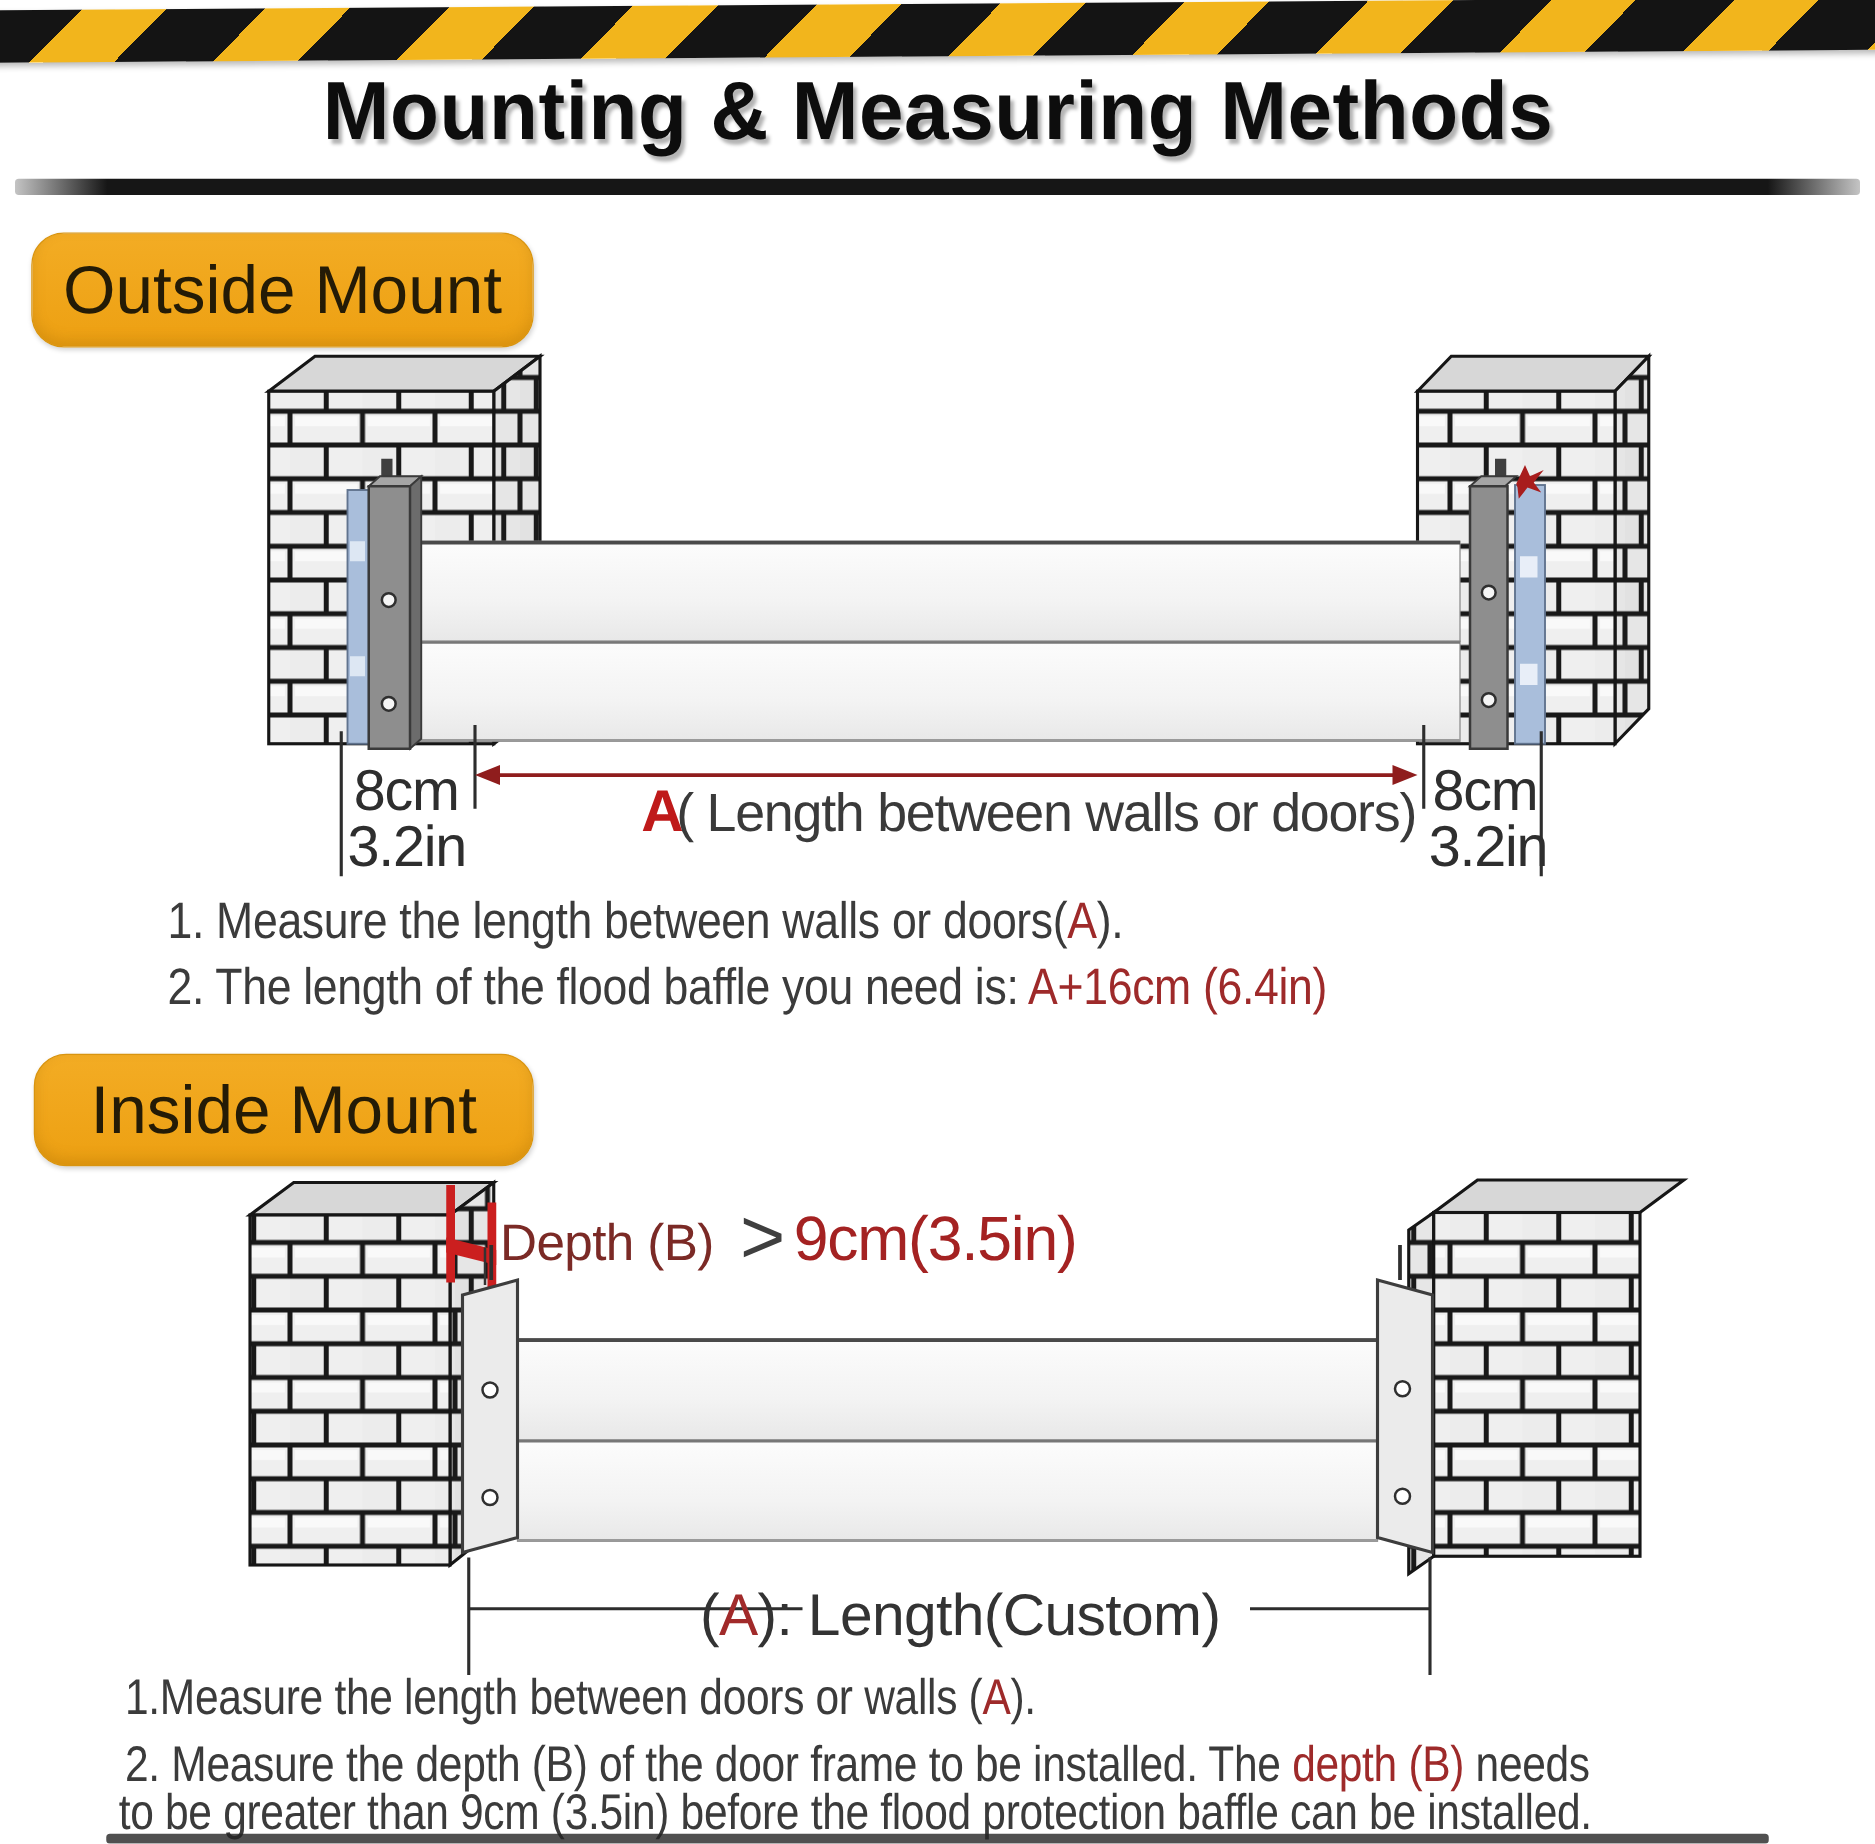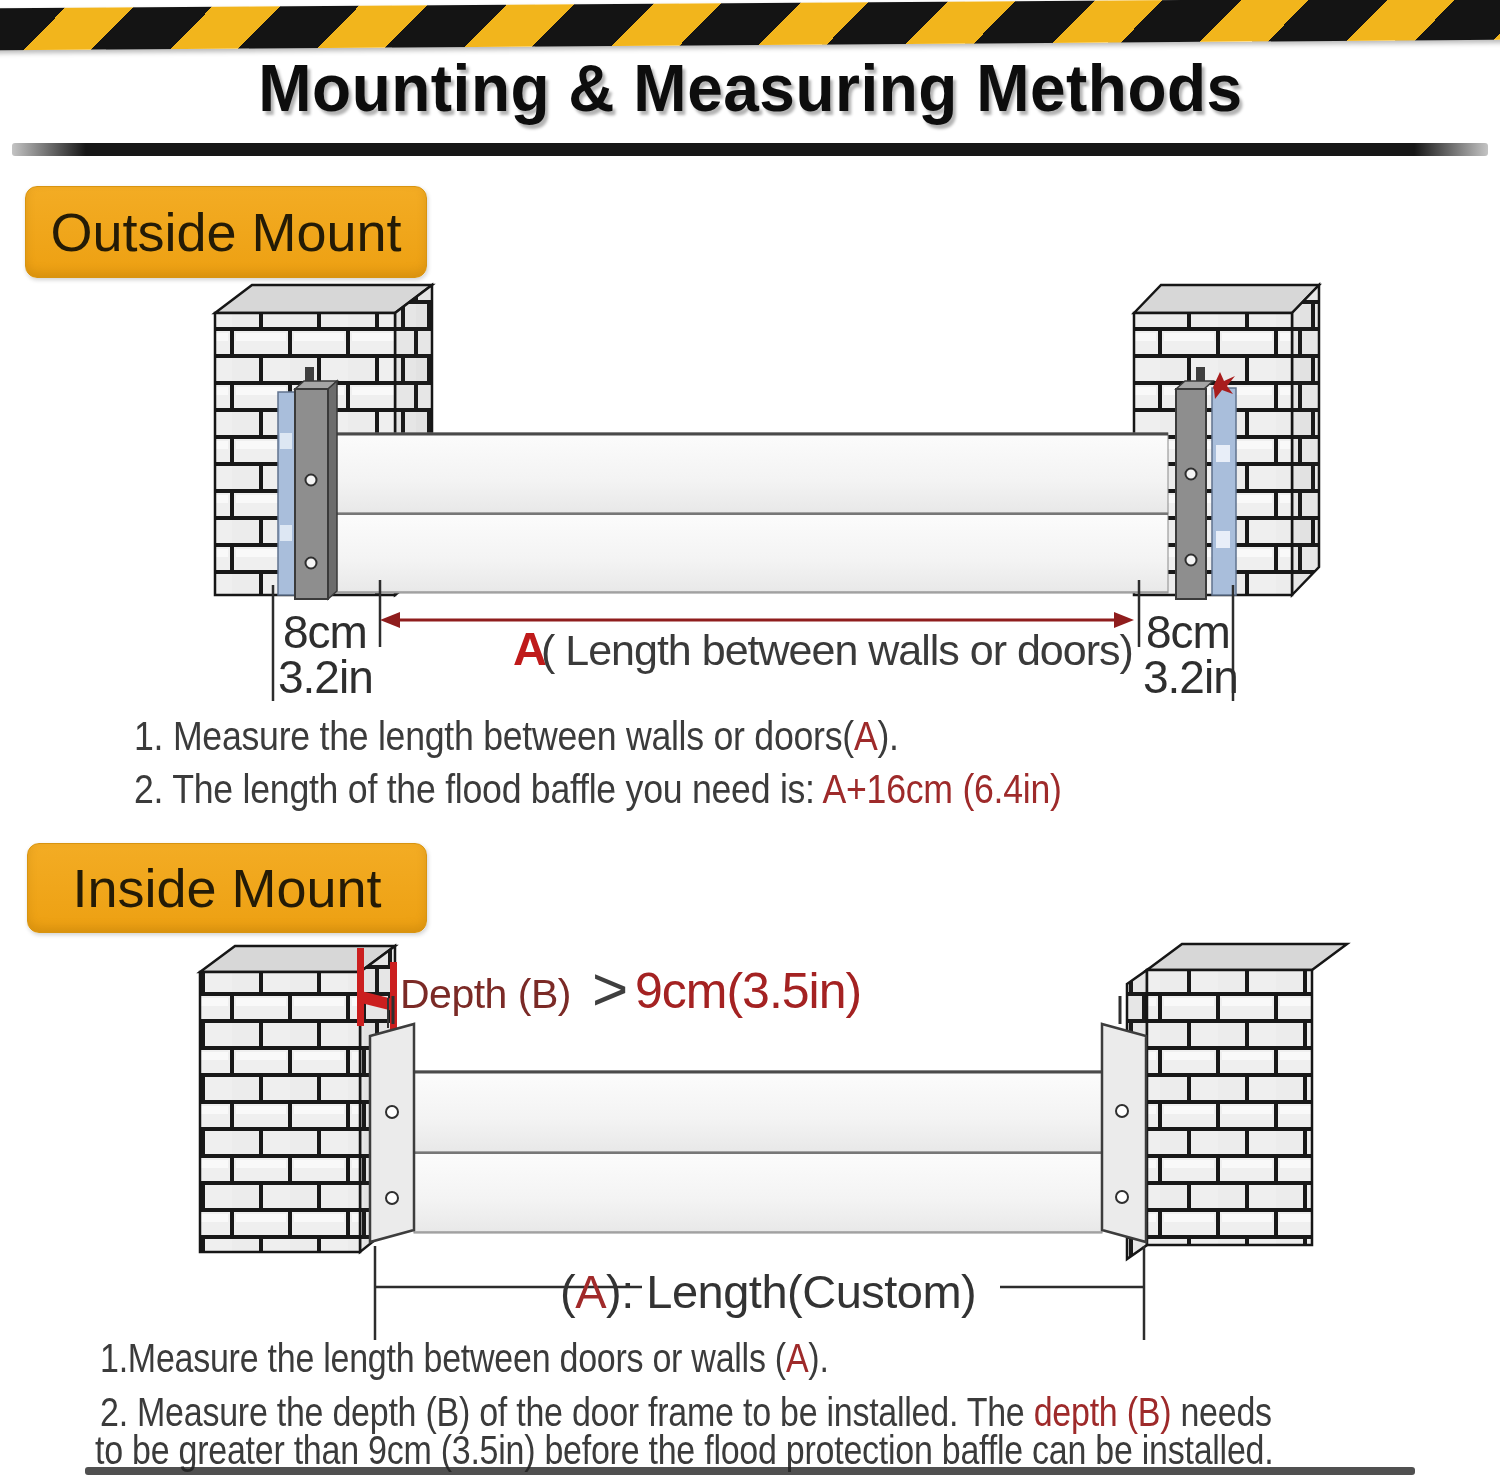--- a/index.html
+++ b/index.html
@@ -13,21 +13,21 @@
   .title-wrap{position:absolute;top:50px;left:0;width:1500px;text-align:center;}
   .title{display:inline-block;font-size:66px;font-weight:700;color:#0d0d0d;
          transform:scaleX(.97);letter-spacing:.5px;
          text-shadow:3px 4px 3px rgba(0,0,0,.30);}
   .divider-bar{position:absolute;top:143px;left:12px;width:1476px;height:13px;border-radius:3px;
          background:linear-gradient(90deg,rgba(20,20,20,.25),#161616 5%,#161616 95%,rgba(20,20,20,.25));}
 
   
   .badge{position:absolute;display:flex;align-items:center;justify-content:center;
          background:linear-gradient(180deg,#f3ac24,#eda012);border:1px solid #d89410;
-         border-radius:12px;color:#241b06;font-size:54px;
+         border-radius:26px;color:#241b06;font-size:54px;
          box-shadow:inset 0 -5px 10px rgba(140,90,0,.22), 1px 2px 4px rgba(0,0,0,.18);}
   .badge-outside{left:25px;top:186px;width:400px;height:90px;}
   .badge-inside{left:27px;top:843px;width:398px;height:88px;text-align:center;}
 
   
   .diagram{position:absolute;left:0;}
   .outline{stroke:#161616;stroke-width:2.5px;}
   svg text{font-family:"Liberation Sans", sans-serif;}
   text.dim{font-size:46px;fill:#2e2e2e;letter-spacing:-1px;}
   text.dimlabel{font-size:43px;fill:#3a3a3a;letter-spacing:-1px;}

